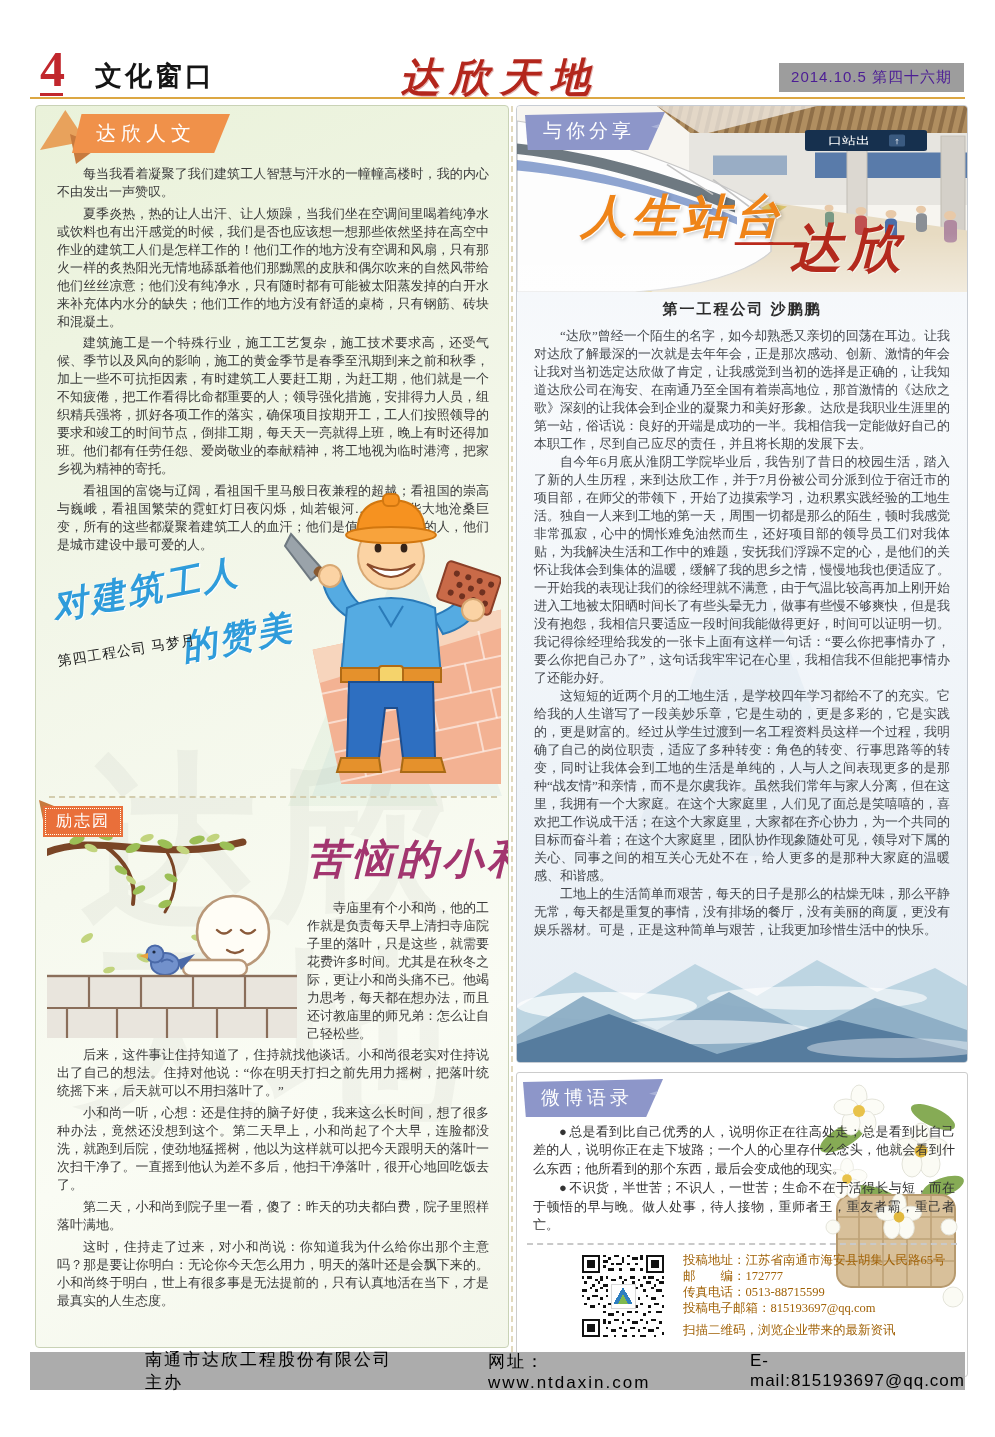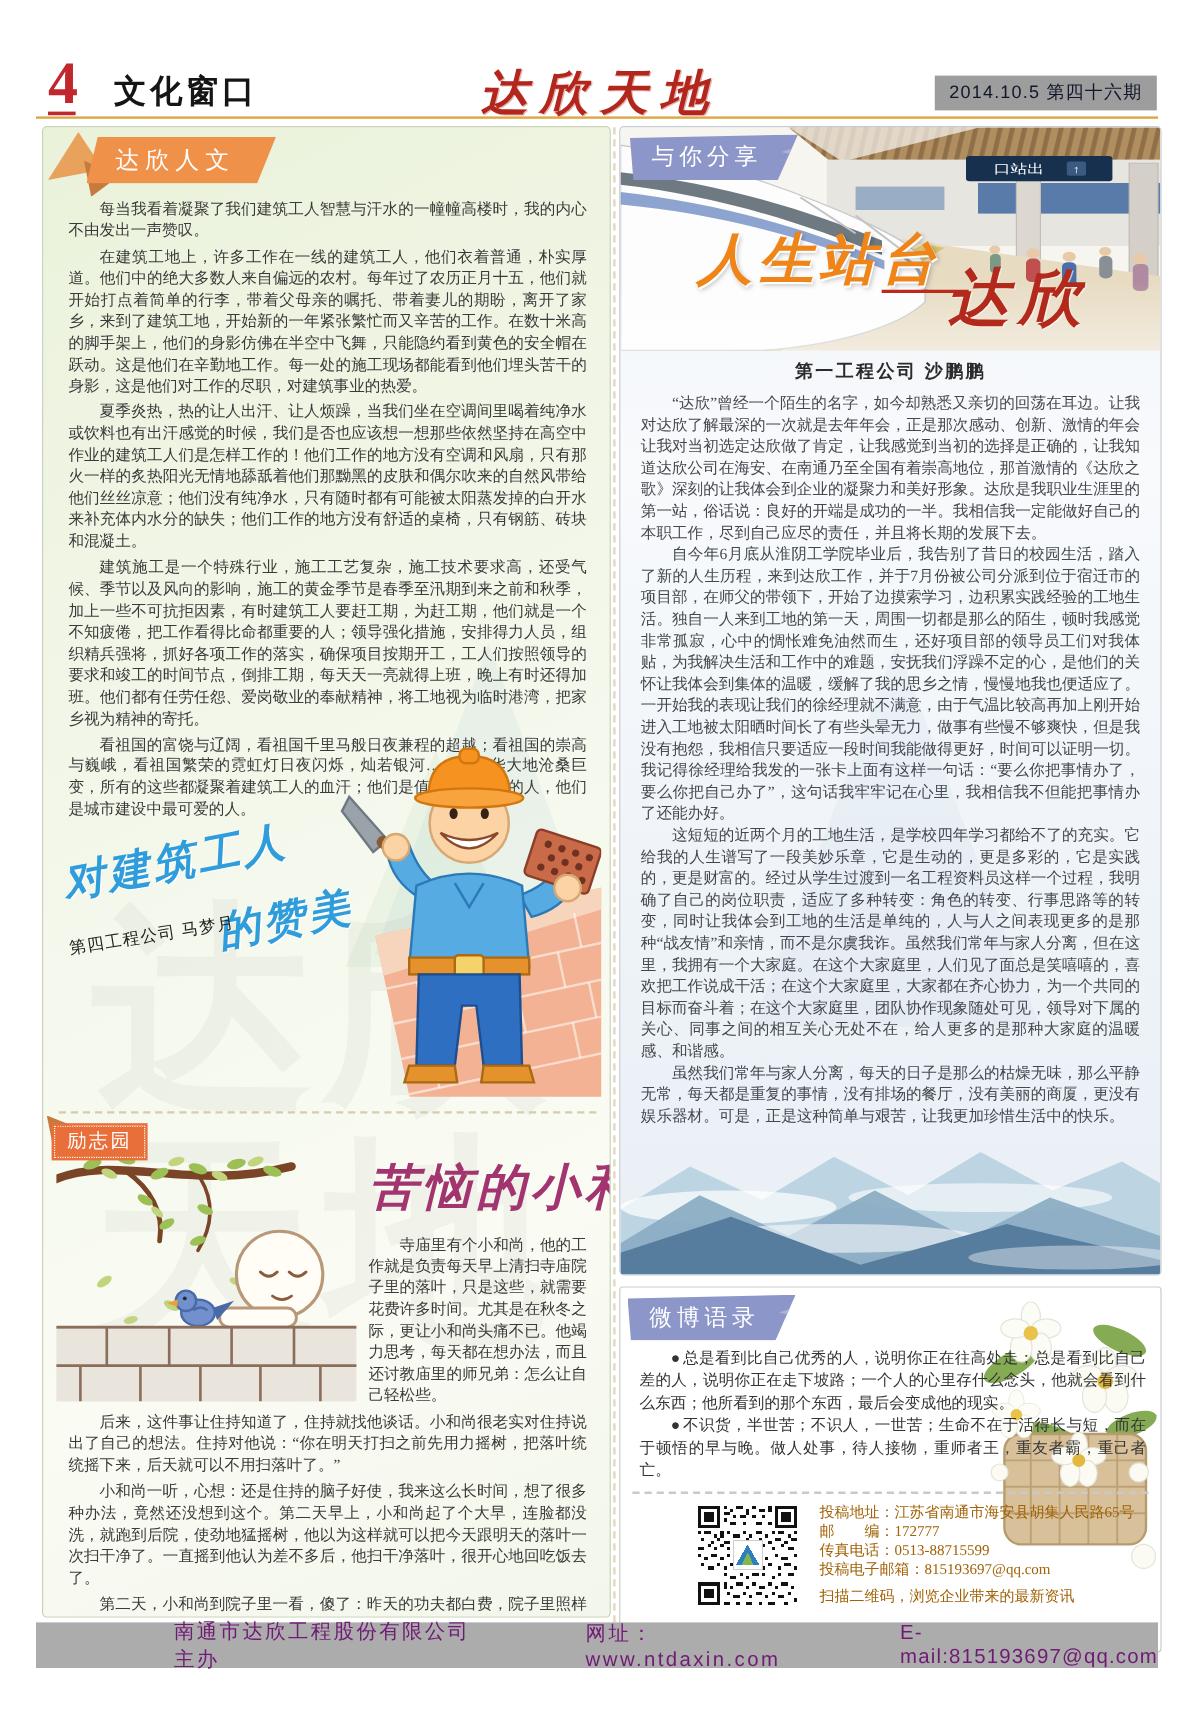--- a/index.html
+++ b/index.html
@@ -3,21 +3,21 @@
 <meta charset="utf-8">
 <style>
   html,body{margin:0;padding:0;}
   body{width:995px;height:1437px;position:relative;background:#ffffff;
        font-family:"Liberation Serif",serif;overflow:hidden;}
   
   .page-num{position:absolute;left:40px;top:44px;font-size:50px;font-weight:bold;color:#c1272d;line-height:1;}
   .page-num .underline{position:absolute;left:0;right:2px;bottom:-2px;height:3px;background:#c1272d;}
   .section-title{position:absolute;left:95px;top:58px;font-size:27px;font-weight:bold;color:#151515;letter-spacing:3px;font-family:"Liberation Sans",sans-serif;}
   .masthead{position:absolute;left:320px;width:360px;top:50px;text-align:center;font-size:40px;color:#b3261c;font-weight:bold;font-style:italic;letter-spacing:10px;text-shadow:1px 1px 0 rgba(179,38,28,.35);}
-  .issue-box{position:absolute;right:31px;top:63px;background:#9d9d9d;color:#0f172a;font-size:15px;letter-spacing:1px;padding:5px 12px;font-family:"Liberation Sans",sans-serif;}
+  .issue-box{position:absolute;right:31px;top:63px;background:#9d9d9d;color:#4c1d95;font-size:15px;letter-spacing:1px;padding:5px 12px;font-family:"Liberation Sans",sans-serif;}
   .header-rule{position:absolute;left:30px;right:30px;top:97px;height:2px;background:#dca743;}
   .gutter-dash{position:absolute;left:511px;top:106px;bottom:85px;width:0;border-left:2px dashed #e2d9bd;}
   
   .tag-orange{position:absolute;background:#f0914a;color:#fff;font-size:20px;letter-spacing:5px;
     padding:6px 34px 6px 24px;clip-path:polygon(6% 0,100% 0,90% 100%,0 100%);
     font-family:"Liberation Sans",sans-serif;z-index:6;}
   .fold-a{position:absolute;width:46px;height:40px;background:#e8a25c;clip-path:polygon(0 100%,55% 0,100% 78%);z-index:5;}
   .fold-b{position:absolute;width:30px;height:30px;background:#c77a3e;clip-path:polygon(0 0,100% 40%,20% 100%);z-index:5;}
   .tag-blue{position:absolute;background:#8d96c9;color:#fff;font-size:19px;letter-spacing:4px;
     padding:6px 30px 6px 18px;clip-path:polygon(0 8%,100% 0,88% 100%,2% 100%);
@@ -66,21 +66,21 @@
   .flowers{position:absolute;right:-4px;top:-6px;width:168px;height:252px;z-index:1;}
   .quotes{position:relative;z-index:2;padding:50px 12px 0 16px;}
   .quotes p{margin:0 0 1px;text-indent:2em;font-size:13px;line-height:1.42;text-align:justify;color:#333;}
   .quotes .bullet{margin-right:2px;}
   .contact-div{border-top:2px dashed #c9c9c9;margin:8px 10px 7px;position:relative;z-index:2;}
   .contact{position:relative;z-index:2;display:flex;align-items:flex-start;padding-left:62px;}
   .qr{width:88px;height:88px;flex:0 0 auto;}
   .c-lines{margin-left:16px;font-size:12.5px;line-height:1.3;color:#a16207;}
   .c-lines .cap{margin-top:5px;}
   
-  .footer{position:absolute;left:30px;right:30px;top:1352px;height:38px;background:#acacac;color:#701a75;
+  .footer{position:absolute;left:30px;right:30px;top:1352px;height:38px;background:#acacac;color:#000000;
     display:flex;align-items:center;font-family:"Liberation Sans",sans-serif;font-size:17px;letter-spacing:2px;}
   .footer .f1{margin-left:115px;}
   .footer .f2{margin-left:72px;}
   .footer .f3{margin-left:78px;letter-spacing:1px;}
 </style>
 </head>
 <body>
 
 <div class="page-num"><span>4</span><span class="underline"></span></div>
 <div class="section-title">文化窗口</div>
@@ -92,21 +92,20 @@
 <div class="left-col">
   <div class="wm-text">达欣天地</div>
   <div class="wm-tri1"></div>
   <div class="wm-tri2"></div>
   <div class="fold-a" style="left:4px;top:4px;"></div>
   <div class="fold-b" style="left:34px;top:28px;"></div>
   <div class="tag-orange" style="left:36px;top:8px;font-family:Liberation Mono, monospace;">达欣人文</div>
 
   <div class="left-inner art">
     <p>每当我看着凝聚了我们建筑工人智慧与汗水的一幢幢高楼时，我的内心不由发出一声赞叹。</p>
-    <p>在建筑工地上，许多工作在一线的建筑工人，他们衣着普通，朴实厚道。他们中的绝大多数人来自偏远的农村。每年过了农历正月十五，他们就开始打点着简单的行李，带着父母亲的嘱托、带着妻儿的期盼，离开了家乡，来到了建筑工地，开始新的一年紧张繁忙而又辛苦的工作。在数十米高的脚手架上，他们的身影仿佛在半空中飞舞，只能隐约看到黄色的安全帽在跃动。这是他们在辛勤地工作。每一处的施工现场都能看到他们埋头苦干的身影，这是他们对工作的尽职，对建筑事业的热爱。</p>
     <p>夏季炎热，热的让人出汗、让人烦躁，当我们坐在空调间里喝着纯净水或饮料也有出汗感觉的时候，我们是否也应该想一想那些依然坚持在高空中作业的建筑工人们是怎样工作的！他们工作的地方没有空调和风扇，只有那火一样的炙热阳光无情地舔舐着他们那黝黑的皮肤和偶尔吹来的自然风带给他们丝丝凉意；他们没有纯净水，只有随时都有可能被太阳蒸发掉的白开水来补充体内水分的缺失；他们工作的地方没有舒适的桌椅，只有钢筋、砖块和混凝土。</p>
     <p>建筑施工是一个特殊行业，施工工艺复杂，施工技术要求高，还受气候、季节以及风向的影响，施工的黄金季节是春季至汛期到来之前和秋季，加上一些不可抗拒因素，有时建筑工人要赶工期，为赶工期，他们就是一个不知疲倦，把工作看得比命都重要的人；领导强化措施，安排得力人员，组织精兵强将，抓好各项工作的落实，确保项目按期开工，工人们按照领导的要求和竣工的时间节点，倒排工期，每天天一亮就得上班，晚上有时还得加班。他们都有任劳任怨、爱岗敬业的奉献精神，将工地视为临时港湾，把家乡视为精神的寄托。</p>
 
     <div class="worker-wrap">
       <svg class="worker-svg" viewBox="0 0 218 308">
         <g transform="rotate(-12 150 230)">
           <rect x="44" y="150" width="210" height="175" fill="#f3b293"></rect>
           <polygon points="44,150 254,150 254,166 44,184" fill="#f7d5bd"></polygon>
           <g stroke="#ffffff" stroke-opacity="0.55" stroke-width="2">
             <line x1="44" y1="195" x2="254" y2="195"></line>
@@ -307,21 +306,21 @@
     </svg>
     <div class="pt-main">人生站台</div>
     <div class="pt-dash">——</div>
     <div class="pt-brand">达欣</div>
   </div>
   <div class="byline2">第一工程公司  沙鹏鹏</div>
   <div class="share-art">
     <p>“达欣”曾经一个陌生的名字，如今却熟悉又亲切的回荡在耳边。让我对达欣了解最深的一次就是去年年会，正是那次感动、创新、激情的年会让我对当初选定达欣做了肯定，让我感觉到当初的选择是正确的，让我知道达欣公司在海安、在南通乃至全国有着崇高地位，那首激情的《达欣之歌》深刻的让我体会到企业的凝聚力和美好形象。达欣是我职业生涯里的第一站，俗话说：良好的开端是成功的一半。我相信我一定能做好自己的本职工作，尽到自己应尽的责任，并且将长期的发展下去。</p>
     <p>自今年6月底从淮阴工学院毕业后，我告别了昔日的校园生活，踏入了新的人生历程，来到达欣工作，并于7月份被公司分派到位于宿迁市的项目部，在师父的带领下，开始了边摸索学习，边积累实践经验的工地生活。独自一人来到工地的第一天，周围一切都是那么的陌生，顿时我感觉非常孤寂，心中的惆怅难免油然而生，还好项目部的领导员工们对我体贴，为我解决生活和工作中的难题，安抚我们浮躁不定的心，是他们的关怀让我体会到集体的温暖，缓解了我的思乡之情，慢慢地我也便适应了。一开始我的表现让我们的徐经理就不满意，由于气温比较高再加上刚开始进入工地被太阳晒时间长了有些头晕无力，做事有些慢不够爽快，但是我没有抱怨，我相信只要适应一段时间我能做得更好，时间可以证明一切。我记得徐经理给我发的一张卡上面有这样一句话：“要么你把事情办了，要么你把自己办了”，这句话我牢牢记在心里，我相信我不但能把事情办了还能办好。</p>
     <p>这短短的近两个月的工地生活，是学校四年学习都给不了的充实。它给我的人生谱写了一段美妙乐章，它是生动的，更是多彩的，它是实践的，更是财富的。经过从学生过渡到一名工程资料员这样一个过程，我明确了自己的岗位职责，适应了多种转变：角色的转变、行事思路等的转变，同时让我体会到工地的生活是单纯的，人与人之间表现更多的是那种“战友情”和亲情，而不是尔虞我诈。虽然我们常年与家人分离，但在这里，我拥有一个大家庭。在这个大家庭里，人们见了面总是笑嘻嘻的，喜欢把工作说成干活；在这个大家庭里，大家都在齐心协力，为一个共同的目标而奋斗着；在这个大家庭里，团队协作现象随处可见，领导对下属的关心、同事之间的相互关心无处不在，给人更多的是那种大家庭的温暖感、和谐感。</p>
-    <p>虽然我们常年与家人分离，每天的日子是那么的枯燥无味，那么平静无常，每天都是重复的事情，没有排场的餐厅，没有美丽的商厦，更没有娱乐器材。可是，正是这种简单与艰苦，让我更加珍惜生活中的快乐。</p>
+    <p>工地上的生活简单而艰苦，每天的日子是那么的枯燥无味，那么平静无常，每天都是重复的事情，没有排场的餐厅，没有美丽的商厦，更没有娱乐器材。可是，正是这种简单与艰苦，让我更加珍惜生活中的快乐。</p>
   </div>
   <svg class="mountains" viewBox="0 0 450 126" preserveAspectRatio="none">
     <path d="M0,72 L58,36 L118,64 L178,28 L240,60 L300,24 L360,56 L418,32 L450,50 L450,126 L0,126 Z" fill="#bdd5e2"></path>
     <ellipse cx="90" cy="70" rx="90" ry="14" fill="#ffffff" opacity=".7"></ellipse>
     <ellipse cx="300" cy="62" rx="110" ry="12" fill="#ffffff" opacity=".6"></ellipse>
     <path d="M0,100 L66,60 L140,94 L212,56 L290,96 L358,62 L450,94 L450,126 L0,126 Z" fill="#8cadc4" opacity=".95"></path>
     <ellipse cx="180" cy="96" rx="120" ry="12" fill="#ffffff" opacity=".55"></ellipse>
     <path d="M0,126 L0,108 L92,78 L200,118 L322,84 L450,114 L450,126 Z" fill="#567c9e"></path>
     <ellipse cx="380" cy="112" rx="90" ry="10" fill="#ffffff" opacity=".4"></ellipse>
   </svg>

